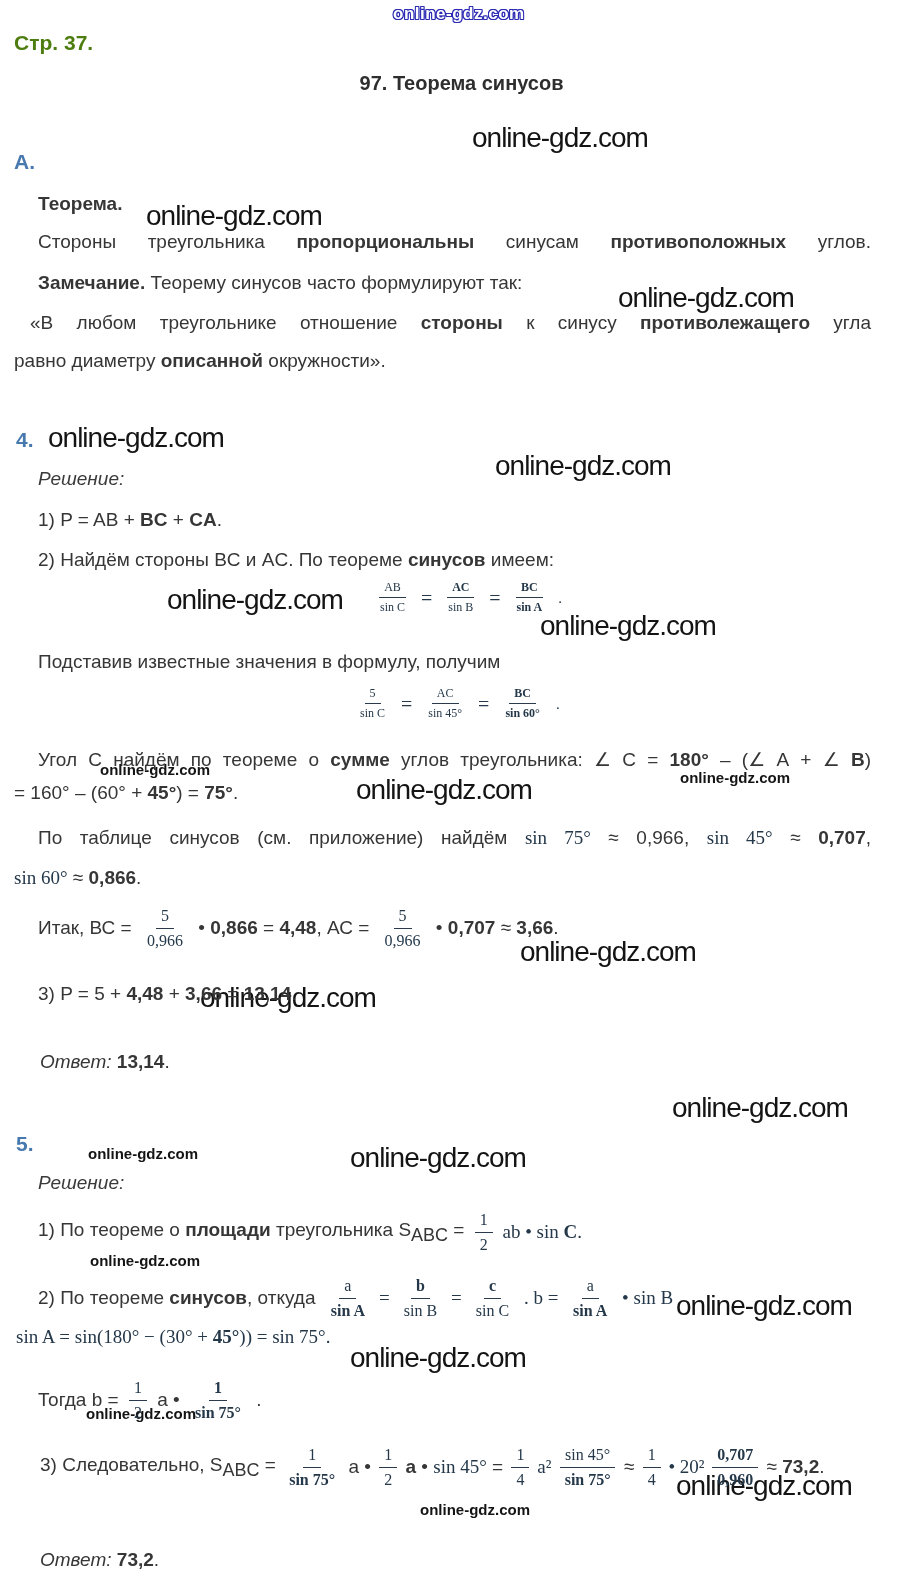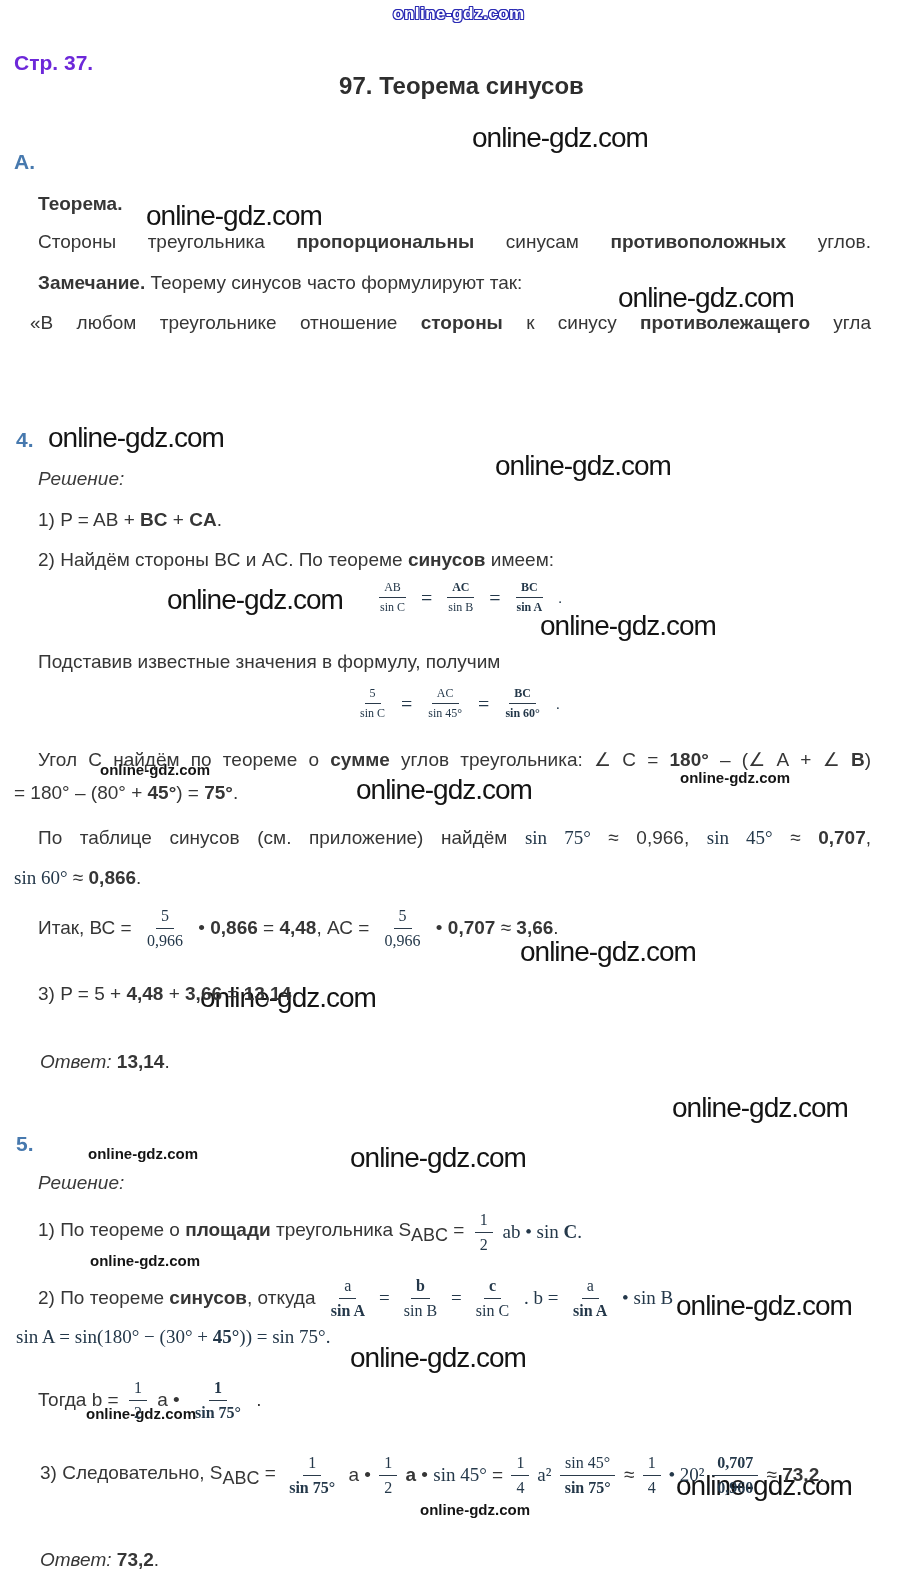--- a/index.html
+++ b/index.html
@@ -6,22 +6,22 @@
   .page{position:relative;width:891px;height:1583px;background:#ffffff;overflow:hidden;
         font-family:"Liberation Sans",sans-serif;color:#363636;}
   .abs{position:absolute;}
   .line{font-size:19px;line-height:1.25;white-space:nowrap;}
   .just{white-space:normal;text-align:justify;text-align-last:justify;}
   .run-b{font-weight:700;}
   .run-i{font-style:italic;}
   .run-m{font-family:"Liberation Serif",serif;color:#24384a;}
   .run-mb{font-family:"Liberation Serif",serif;color:#24384a;font-weight:700;}
   .run-sub{font-size:18px;vertical-align:-5px;}
-  .page-label{font-size:21px;font-weight:700;color:#6d28d9;margin-top:20px;}
-  .doc-title{font-size:24px;font-weight:700;color:#2e2e2e;width:923px;text-align:center;}
+  .page-label{font-size:21px;font-weight:700;color:#4d7c0f;}
+  .doc-title{font-size:20px;font-weight:700;color:#2e2e2e;width:923px;text-align:center;}
   .sec-label{font-size:21px;font-weight:700;color:#4779ae;}
   .solution{font-size:19px;font-style:italic;color:#3a3a3a;}
   .wm{font-size:28px;color:#141414;letter-spacing:-1px;white-space:nowrap;line-height:1;}
   .wm-sm{font-size:15px;font-weight:700;color:#141414;white-space:nowrap;line-height:1;}
   .wm-outline{font-size:17px;font-weight:700;letter-spacing:.5px;color:#ffffff;white-space:nowrap;
       text-shadow:-1px 0 #2b2bb4,1px 0 #2b2bb4,0 -1px #2b2bb4,0 1px #2b2bb4,
                   -1px -1px #2b2bb4,1px 1px #2b2bb4,-1px 1px #2b2bb4,1px -1px #2b2bb4;}
   .fline{display:flex;align-items:center;font-size:19px;line-height:1.2;}
   .fline [data-runs]{white-space:pre;}
   .frac{display:inline-flex;flex-direction:column;align-items:center;
@@ -65,20 +65,21 @@
   <div class="abs wm-sm" style="left:420px;top:1502px;">online-gdz.com</div>
 
   <div class="abs page-label" style="left:14px;top:31px;">Стр. 37.</div>
   <div class="abs doc-title" style="left:0;top:72px;">97. Теорема синусов</div>
 
   <div class="abs sec-label" style="left:14px;top:150px;">А.</div>
   <div class="abs line run-b" style="left:38px;top:192px;">Теорема.</div>
   <div class="abs line just" style="left:38px;right:20px;top:230px;" data-runs="sec_a.l1"><span>Стороны треугольника </span><span class="run-b">пропорциональны</span><span> синусам </span><span class="run-b">противоположных</span><span> углов.</span></div>
   <div class="abs line" style="left:38px;top:271px;" data-runs="sec_a.l2"><span class="run-b">Замечание.</span><span> Теорему синусов часто формулируют так:</span></div>
   <div class="abs line just" style="left:30px;right:20px;top:311px;" data-runs="sec_a.l3"><span>«В любом треугольнике отношение </span><span class="run-b">стороны</span><span> к синусу </span><span class="run-b">противолежащего</span><span> угла</span></div>
+  <div class="abs line" style="left:14px;top:349px;" data-runs="sec_a.l4"><span>равно диаметру </span><span class="run-b">описанной</span><span> окружности».</span></div>
 
   <div class="abs sec-label" style="left:16px;top:428px;">4.</div>
   <div class="abs solution" style="left:38px;top:468px;">Решение:</div>
   <div class="abs line" style="left:38px;top:508px;" data-runs="task4.s1"><span>1) P = AB + </span><span class="run-b">BC</span><span> + </span><span class="run-b">CA</span><span>.</span></div>
   <div class="abs line" style="left:38px;top:548px;" data-runs="task4.s2"><span>2) Найдём стороны BC и AC. По теореме </span><span class="run-b">синусов</span><span> имеем:</span></div>
 
   <div class="abs fline fline-big" style="left:368px;top:580px;">
     <span class="frac">
         <span class="num">AB</span>
         <span class="den">sin C</span>
@@ -110,21 +111,21 @@
       </span>
     <span class="op">=</span>
     <span class="frac">
         <span class="num fb">BC</span>
         <span class="den fb">sin 60°</span>
       </span>
     <span class="op op-low">.</span>
   </div>
 
   <div class="abs line just" style="left:38px;right:20px;top:748px;" data-runs="task4.s3a"><span>Угол С найдём по теореме о </span><span class="run-b">сумме</span><span> углов треугольника: ∠ С = </span><span class="run-b">180°</span><span> – (∠ А + ∠ </span><span class="run-b">В</span><span>)</span></div>
-  <div class="abs line" style="left:14px;top:781px;" data-runs="task4.s3b"><span>= 180° – (80° + </span><span class="run-b">45°</span><span>) = </span><span class="run-b">75°</span><span>.</span></div>
+  <div class="abs line" style="left:14px;top:781px;" data-runs="task4.s3b"><span>= 160° – (60° + </span><span class="run-b">45°</span><span>) = </span><span class="run-b">75°</span><span>.</span></div>
   <div class="abs line just" style="left:38px;right:20px;top:826px;" data-runs="task4.s4a"><span>По таблице синусов (см. приложение) найдём </span><span class="run-m">sin 75°</span><span> ≈ 0,966, </span><span class="run-m">sin 45°</span><span> ≈ </span><span class="run-b">0,707</span><span>,</span></div>
   <div class="abs line" style="left:14px;top:866px;" data-runs="task4.s4b"><span class="run-m">sin 60°</span><span> ≈ </span><span class="run-b">0,866</span><span>.</span></div>
 
   <div class="abs fline" style="left:38px;top:906px;">
     <span data-runs="task4.itak.a"><span>Итак, ВС = </span></span>
     <span class="frac">
         <span class="num">5</span>
         <span class="den">0,966</span>
       </span>
     <span data-runs="task4.itak.b"><span> • </span><span class="run-b">0,866</span><span> = </span><span class="run-b">4,48</span><span>, АС = </span></span>
@@ -183,21 +184,21 @@
         <span class="den">2</span>
       </span>
     <span data-runs="task5.p4.b"><span> a • </span></span>
     <span class="frac">
         <span class="num fb">1</span>
         <span class="den fb">sin 75°</span>
       </span>
     <span data-runs="task5.p4.c"><span> .</span></span>
   </div>
 
-  <div class="abs fline tight" style="left:40px;top:1445px;margin-top:8px;">
+  <div class="abs fline tight" style="left:40px;top:1445px;">
     <span data-runs="task5.p5.a"><span>3) Следовательно, S</span><span class="run-sub">ABC</span><span> = </span></span>
     <span class="frac">
         <span class="num">1</span>
         <span class="den fb">sin 75°</span>
       </span>
     <span data-runs="task5.p5.b"><span> a • </span></span>
     <span class="frac">
         <span class="num">1</span>
         <span class="den">2</span>
       </span>

